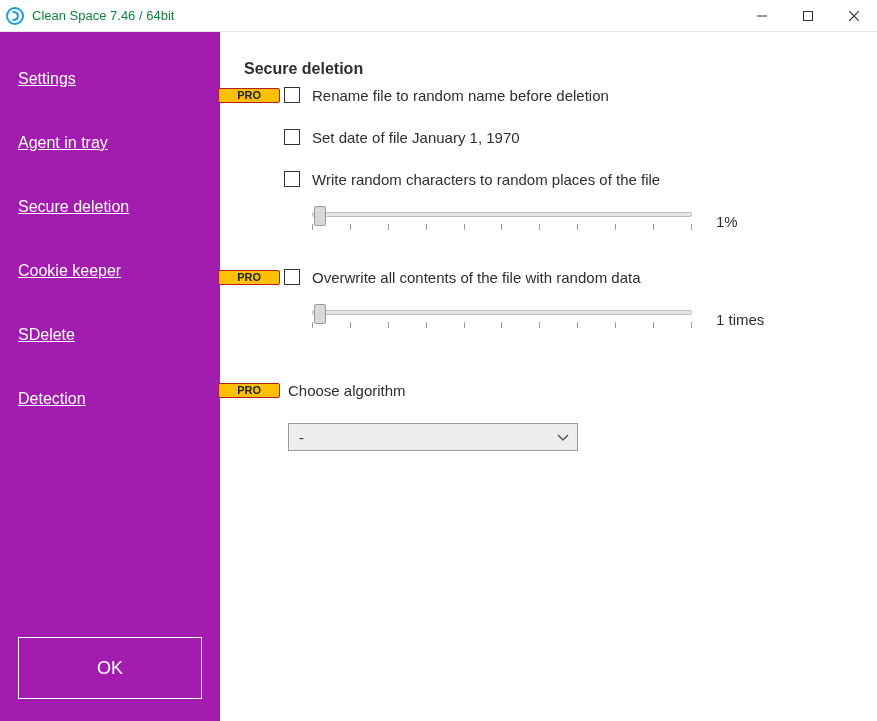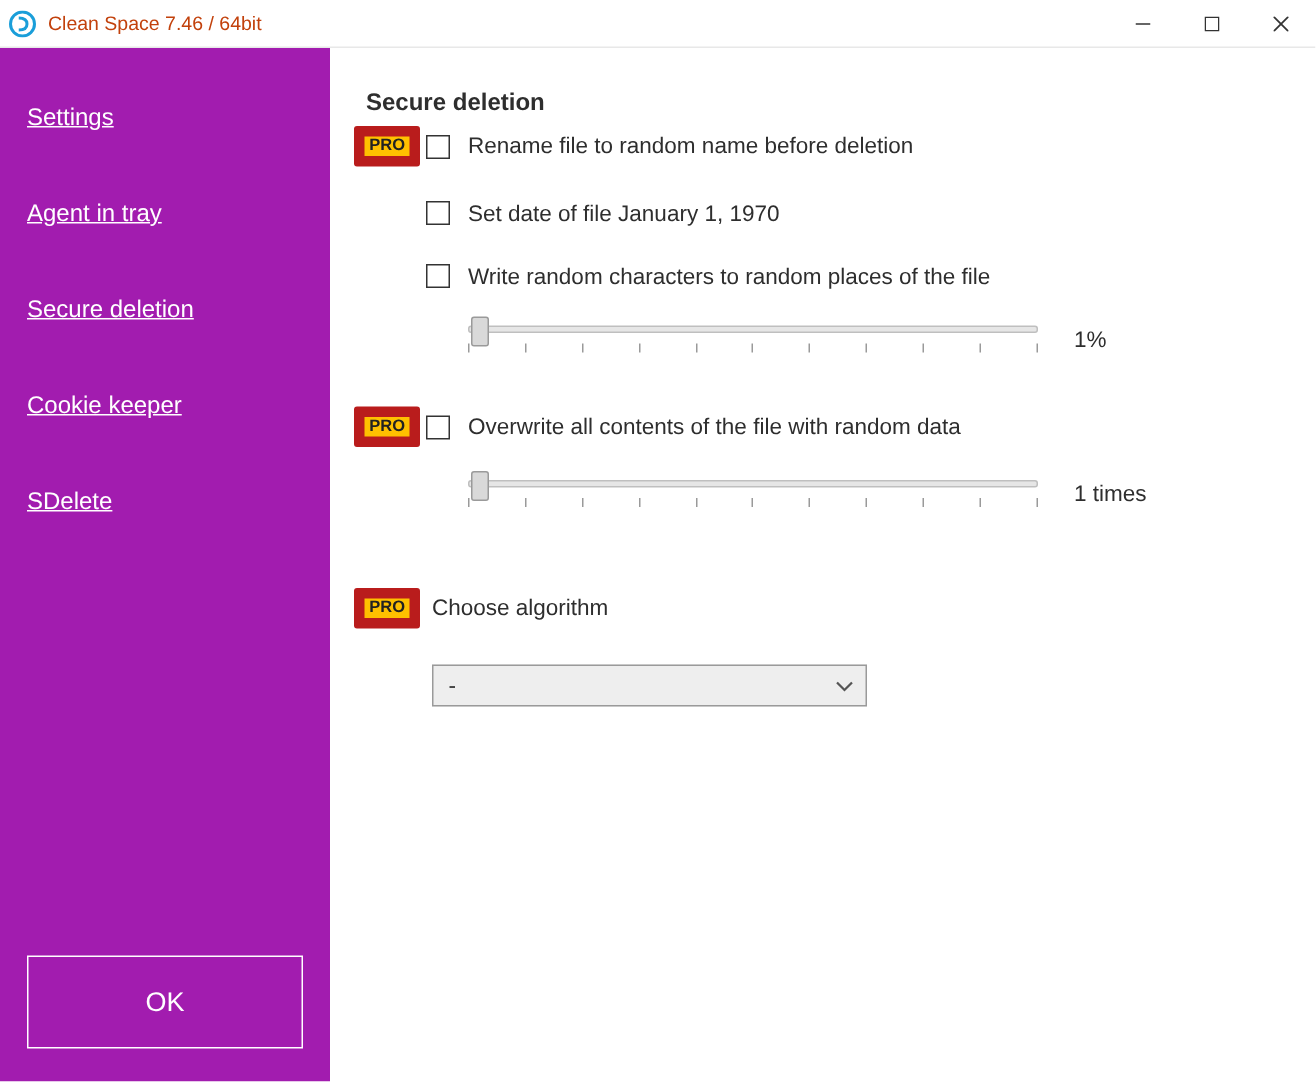--- a/index.html
+++ b/index.html
@@ -16,21 +16,21 @@
     display: flex;
     align-items: center;
     background: #fff;
     border-bottom: 1px solid #e8e8e8;
   }
   .titlebar .app-icon {
     width: 18px; height: 18px;
     margin: 0 8px 0 6px;
     display: inline-flex; align-items: center; justify-content: center;
   }
-  .titlebar .title { font-size: 13px; color: #c2410c; flex: 1; }
+  .titlebar .title { font-size: 13px; color: #15803d; flex: 1; }
   .titlebar .win-btn {
     width: 46px; height: 32px;
     display: flex; align-items: center; justify-content: center;
     color: #333;
   }
   .titlebar .win-btn svg { width: 10px; height: 10px; }
 
   .content {
     display: flex;
     height: calc(721px - 32px);
@@ -89,22 +89,22 @@
     width: 40px;
     display: flex;
     justify-content: flex-end;
     padding-right: 4px;
   }
   .pro-badge {
     background: #ffc000;
     color: #222;
     font-size: 11px;
     font-weight: 700;
-    padding: 1px 3px;
-    border: 7px solid #b91c1c;
+    padding: 1px 18px;
+    border: 1px solid #b91c1c;
     border-radius: 2px;
     line-height: 1;
   }
   .checkbox {
     width: 16px; height: 16px;
     border: 1.5px solid #333;
     margin-right: 12px;
     flex-shrink: 0;
     background: #fff;
   }
@@ -208,20 +208,21 @@
 </div>
 
 <div class="content">
 
   <div class="sidebar">
     <a class="nav-item">Settings</a>
     <a class="nav-item">Agent in tray</a>
     <a class="nav-item">Secure deletion</a>
     <a class="nav-item">Cookie keeper</a>
     <a class="nav-item">SDelete</a>
+    <a class="nav-item">Detection</a>
     <button class="ok-button">OK</button>
   </div>
 
   <div class="main">
     <h2>Secure deletion</h2>
 
 
     <div class="option-row">
       <div class="badge-col">
           <span class="pro-badge">PRO</span>

